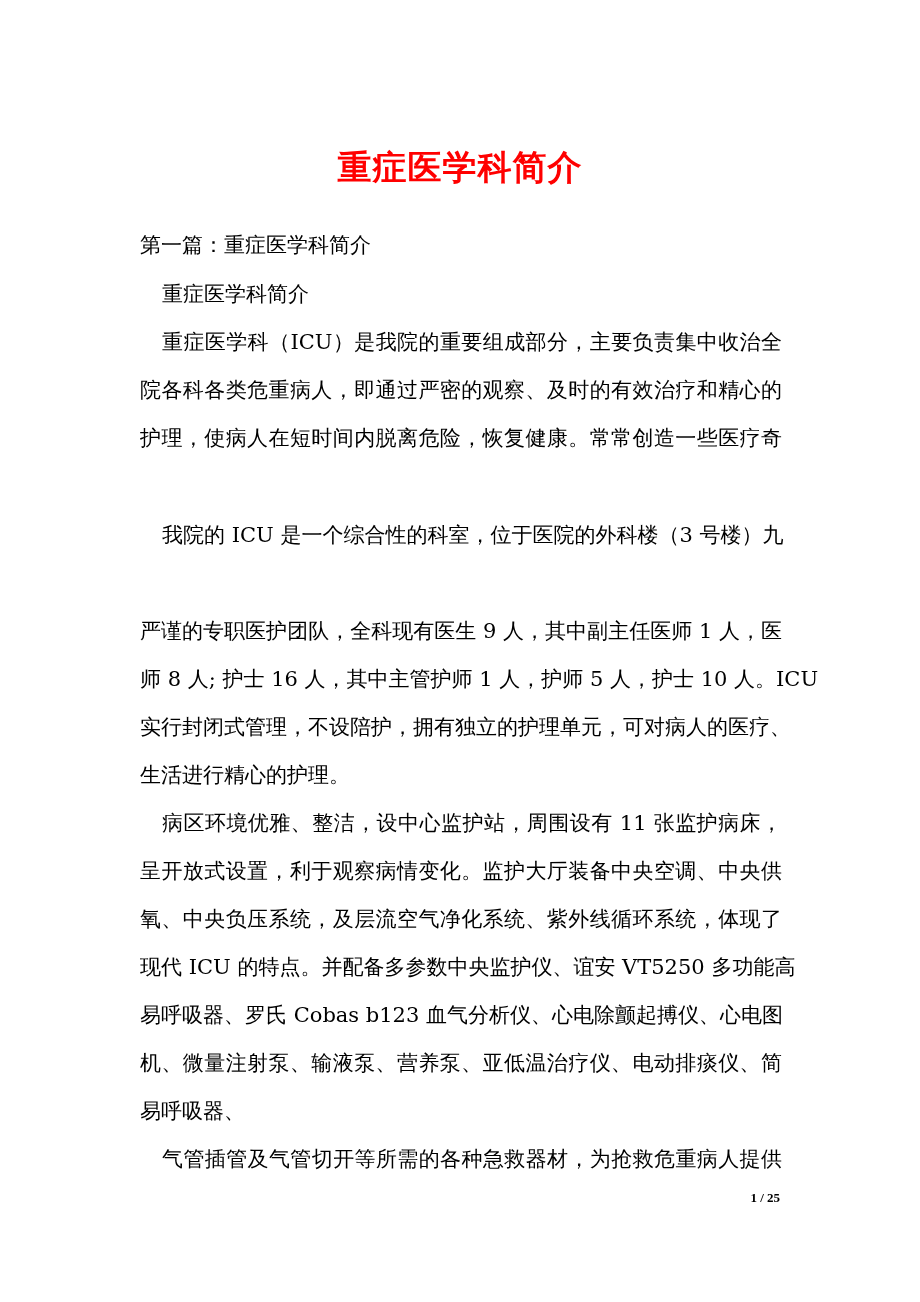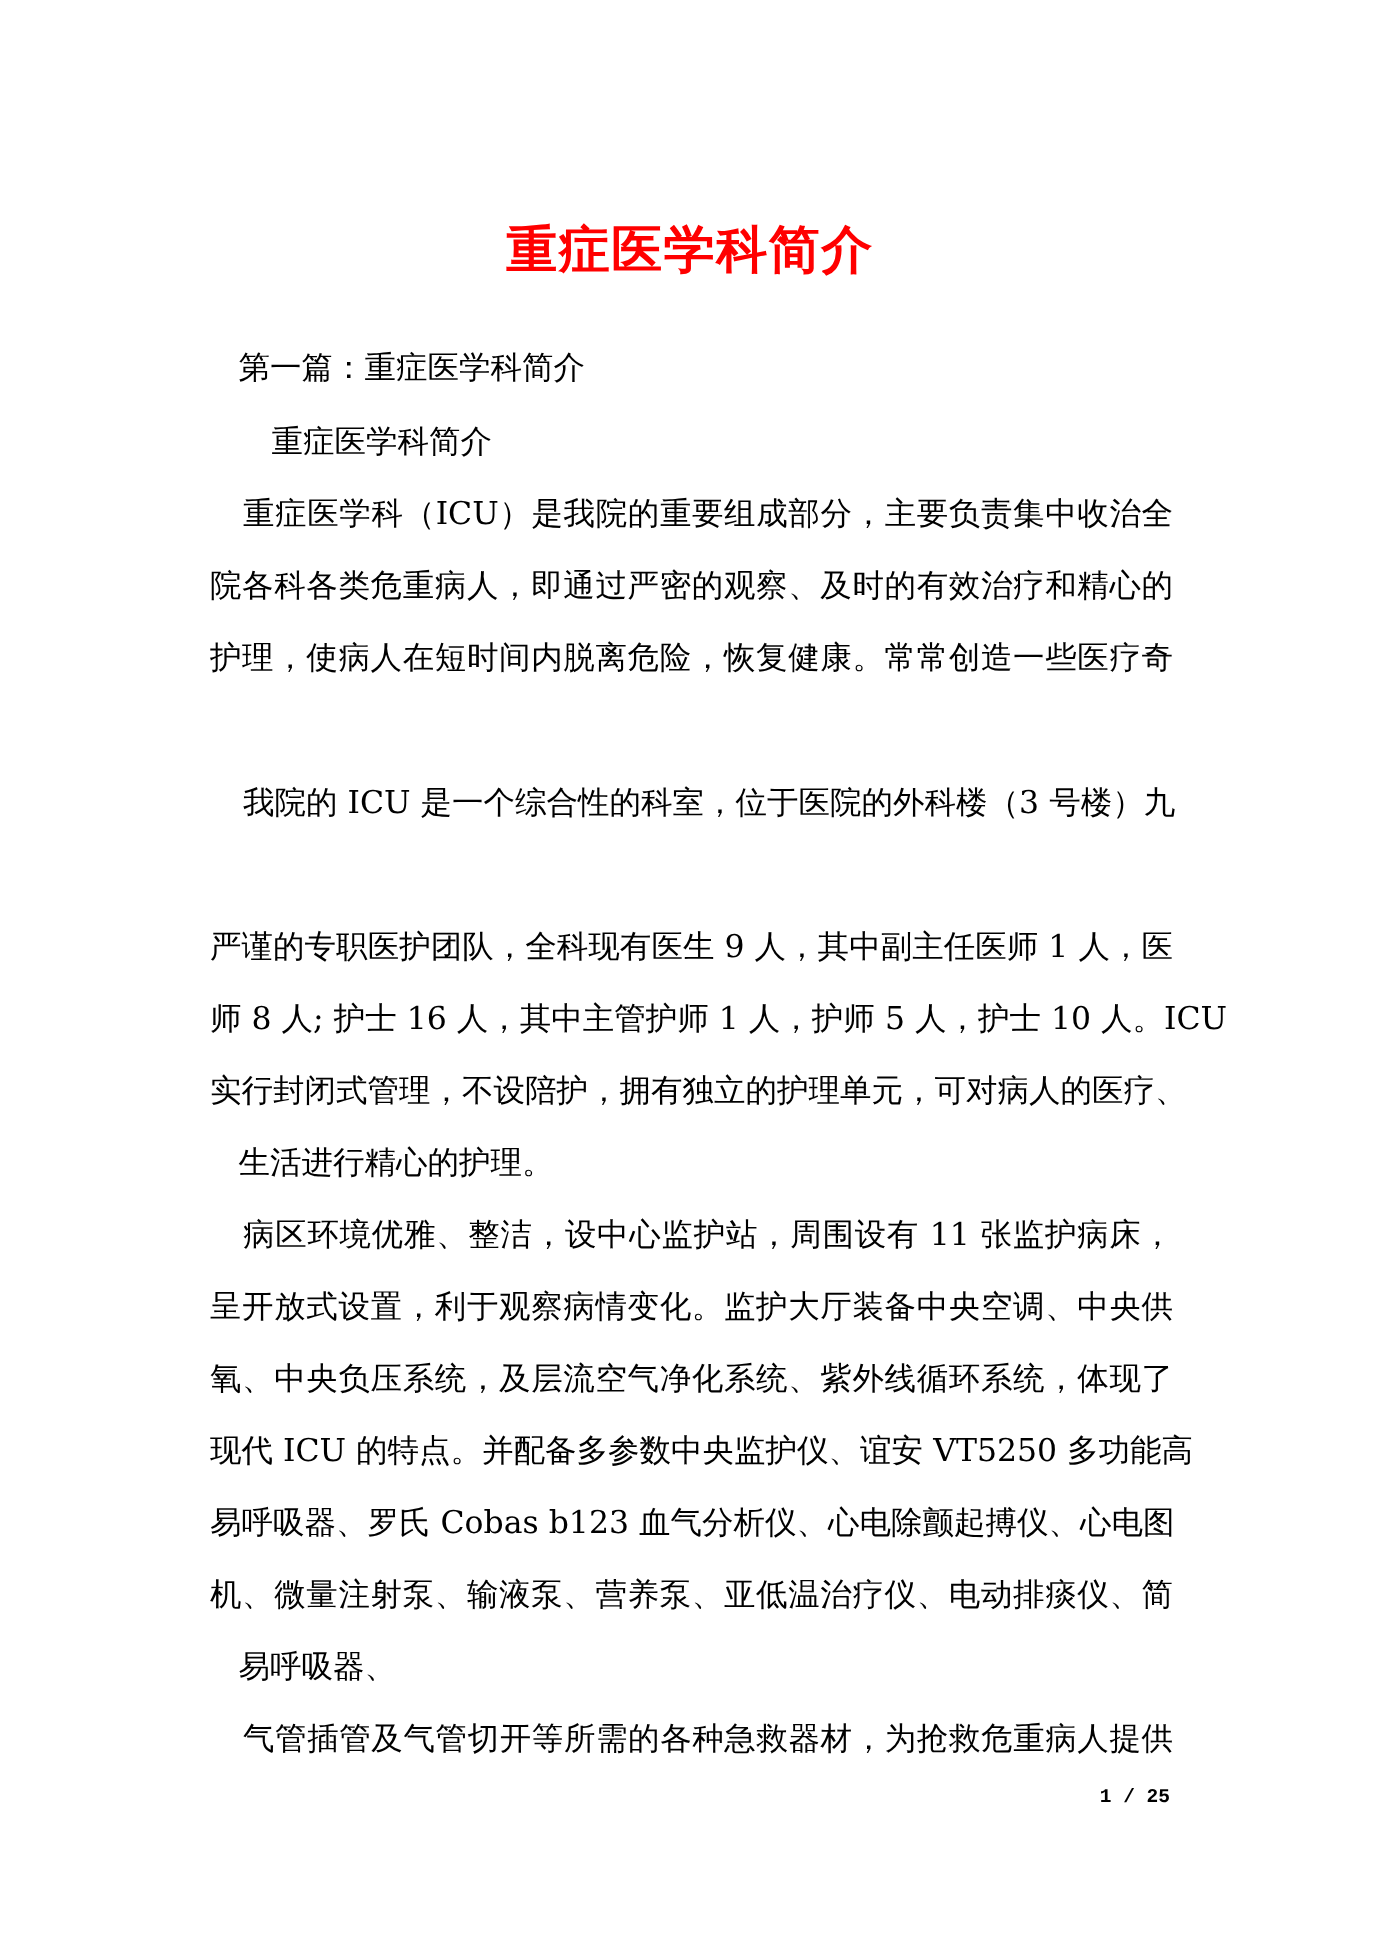--- a/index.html
+++ b/index.html
@@ -3,23 +3,23 @@
 <meta charset="utf-8">
 <style>
   html, body { margin: 0; padding: 0; background: #ffffff; }
   body { width: 920px; height: 1302px; position: relative; overflow: hidden;
          font-family: "DejaVu Serif", "Liberation Serif", serif; color: #000; }
   .page { position: absolute; left: 0; top: 0; width: 920px; height: 984px; background: #fff; }
   .title { position: absolute; left: 0; width: 920px; top: 143px; text-align: center;
            font-size: 34px; font-weight: bold; color: #ff0000; letter-spacing: 1px; line-height: 48px; }
   .line { position: absolute; left: 140px; width: 642px; font-size: 21px; line-height: 30px;
           white-space: nowrap; text-align: justify; text-align-last: justify; }
-  .line.last { text-align-last: left; margin-left: 19px; }
+  .line.last { text-align-last: left; }
   .line.indent { left: 162px; width: 620px; }
-  .pager { position: absolute; right: 140px; top: 1190px; font-family: Liberation Mono, monospace;
+  .pager { position: absolute; right: 140px; top: 1190px; font-family: Liberation Serif, serif;
            font-size: 13px; font-weight: bold; color: #000; }
 </style>
 </head>
 <body>
 
 <div class="page">
   <div class="title">重症医学科简介</div>
 
   <div class="line last" style="top:230px">第一篇：重症医学科简介</div>
   <div class="line indent last" style="top:279px">重症医学科简介</div>

